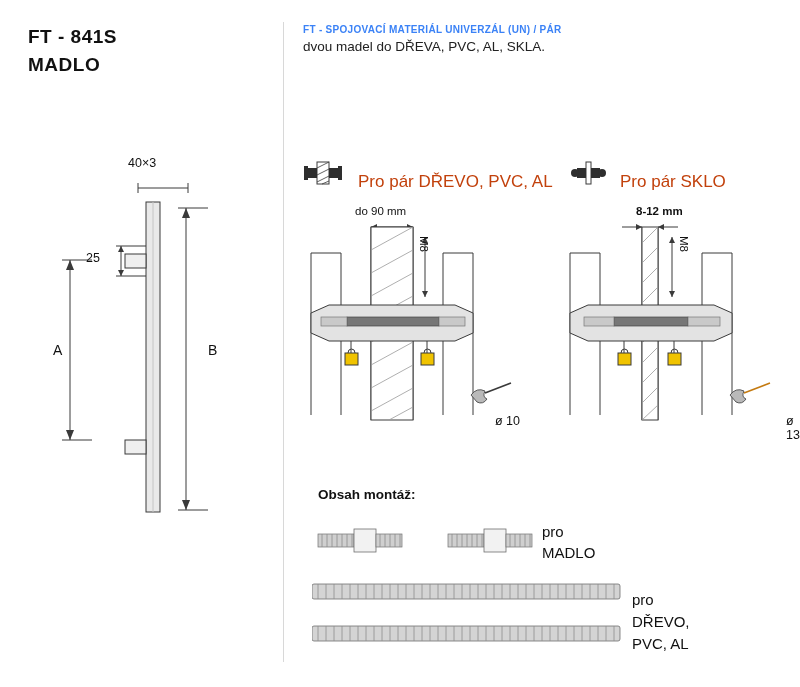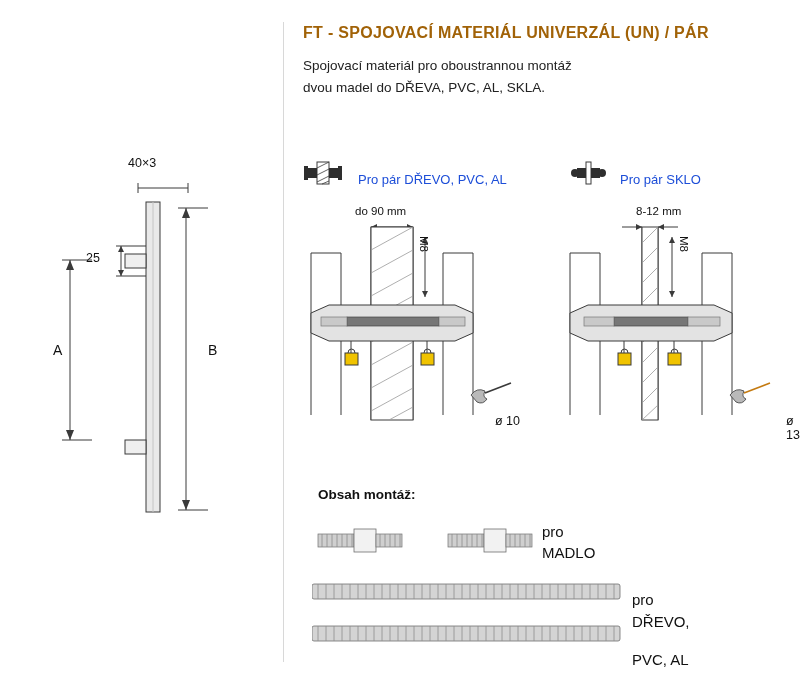--- a/index.html
+++ b/index.html
@@ -15,48 +15,51 @@
   .page { position:absolute; inset:0; }
 
   
   .hdr-left { position:absolute; left:28px; top:26px; width:240px; }
   .hdr-code { font-size:19px; font-weight:bold; letter-spacing:0.5px; color:#111; }
   .hdr-type { font-size:19px; font-weight:bold; letter-spacing:0.5px; color:#111; margin-top:6px; }
 
   .hdr-divider { position:absolute; left:283px; top:22px; width:1px; height:640px; background:#d8d8d8; }
 
   .hdr-right { position:absolute; left:303px; top:24px; width:470px; }
-  .hdr-title { font-size:16px; font-weight:bold; letter-spacing:0.3px; color:#a16207; }
+  .hdr-title { font-size:10px; font-weight:bold; letter-spacing:0.3px; color:#3b82f6; }
   .hdr-sub { margin-top:14px; font-size:13.5px; line-height:1.45; color:#222; }
 
   
   .left-draw { position:absolute; left:28px; top:150px; width:250px; height:410px; }
   .lbl { position:absolute; font-size:12.5px; color:#111; }
 
   
-  .sec-label { position:absolute; font-size:13px; color:#1d4ed8; }
+  .sec-label { position:absolute; font-size:17px; color:#c2410c; }
 
   
   .pkg-title { position:absolute; left:318px; top:487px; font-size:13.5px; font-weight:bold; color:#111; }
   .pkg-txt { position:absolute; font-size:15px; line-height:1.5; color:#111; }
 
   svg { display:block; }
   .dim { font-size:11.5px; }
 </style>
 </head>
 <body>
 
 <div class="page">
 
+  <div class="hdr-left">
+    <div class="hdr-code">FT - 841S</div>
+    <div class="hdr-type">MADLO</div>
+  </div>
 
   <div class="hdr-divider"></div>
 
   <div class="hdr-right">
     <div class="hdr-title">FT - SPOJOVACÍ MATERIÁL UNIVERZÁL (UN) / PÁR</div>
-    <div class="hdr-sub">Spojovací materiál pro oboustrannou montáž</div>
     <div class="hdr-sub" style="margin-top:2px;">dvou madel do DŘEVA, PVC, AL, SKLA.</div>
   </div>
 
   <div class="left-draw">
     <svg width="250" height="400" viewBox="0 0 250 400">
 
       <g stroke="#3a3a3a" stroke-width="1" fill="none">
 
         <line x1="110" y1="38" x2="160" y2="38"></line>
         <line x1="110" y1="33" x2="110" y2="43"></line>
@@ -247,21 +250,21 @@
       </g>
       <line x1="62" y1="136" x2="62" y2="148" stroke="#3a3a3a" stroke-width="1"></line>
       <line x1="112" y1="136" x2="112" y2="148" stroke="#3a3a3a" stroke-width="1"></line>
 
       <g>
         <path d="M168 190 q6 -8 14 -4 q-3 6 2 8 q-4 6 -10 3 z" fill="#b9b9b9" stroke="#3a3a3a" stroke-width="0.8"></path>
         <line x1="182" y1="188" x2="208" y2="178" stroke="#c47a10" stroke-width="1.6"></line>
       </g>
     </svg>
   </div>
-  <div class="lbl dim" style="position:absolute; left:636px; top:205px;">8-12 mm</div>
+  <div class="lbl dim" style="position:absolute; left:636px; top:205px;font-weight:bold;">8-12 mm</div>
   <div class="lbl dim" style="position:absolute; left:678px; top:236px; writing-mode:vertical-rl;">M8</div>
   <div class="lbl dim" style="position:absolute; left:742px; top:414px; font-size:12.5px;margin-left:44px;">ø 13</div>
 
   <div class="pkg-title">Obsah montáž:</div>
 
   <div style="position:absolute; left:312px; top:520px;">
     <svg width="300" height="40" viewBox="0 0 300 40">
 
       <g>
         <rect x="6" y="14" width="36" height="13" fill="#cfcfcf" stroke="#6f6f6f" stroke-width="0.7"></rect>
@@ -394,15 +397,15 @@
         <line x1="270" y1="48" x2="270" y2="63"></line>
           <line x1="278" y1="48" x2="278" y2="63"></line>
           <line x1="286" y1="48" x2="286" y2="63"></line>
         <line x1="294" y1="48" x2="294" y2="63"></line>
           <line x1="302" y1="48" x2="302" y2="63"></line>
       </g>
     </svg>
   </div>
   <div class="pkg-txt" style="left:632px; top:589px;">pro</div>
   <div class="pkg-txt" style="left:632px; top:611px;">DŘEVO,</div>
-  <div class="pkg-txt" style="left:632px; top:649px;">PVC, AL</div>
+  <div class="pkg-txt" style="left:632px; top:633px;">PVC, AL</div>
 
 </div>
 
 </body></html>

